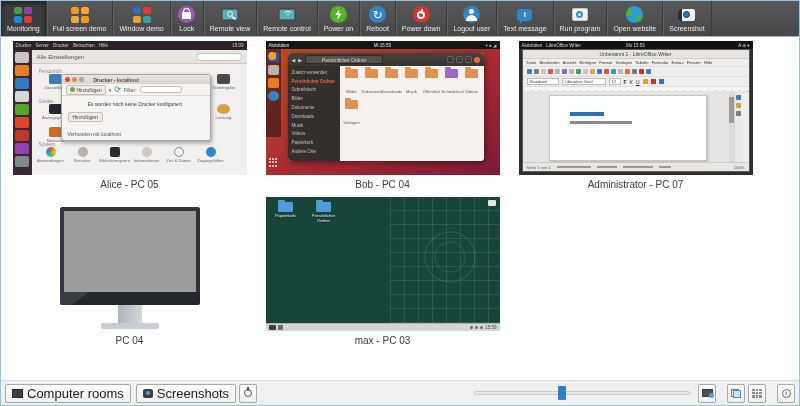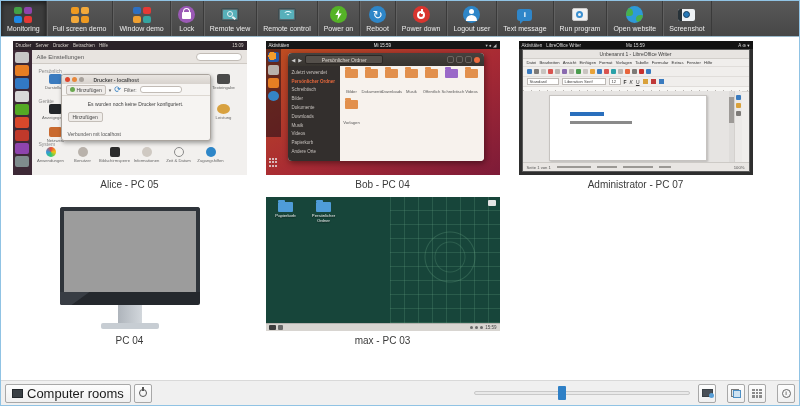--- a/index.html
+++ b/index.html
@@ -561,20 +561,24 @@
       <span class="comp-label">max - PC 03</span>
     </div>
 
   </div>
 
   <div class="statusbar">
     <button class="sb-btn">
       <span class="ic-rooms"></span>
       <span>Computer rooms</span>
     </button>
+    <button class="sb-btn">
+      <span class="ic-shot"></span>
+      <span>Screenshots</span>
+    </button>
     <button class="sb-iconbtn" style="margin-left:3px">
       <span class="pwr-small"></span>
     </button>
     <div class="sb-slider">
       <div class="sb-track"></div>
       <div class="sb-handle" style="left: 39%;"></div>
     </div>
     <div class="sb-right">
       <button class="sb-iconbtn">
           <span class="ic-adjust"></span>

